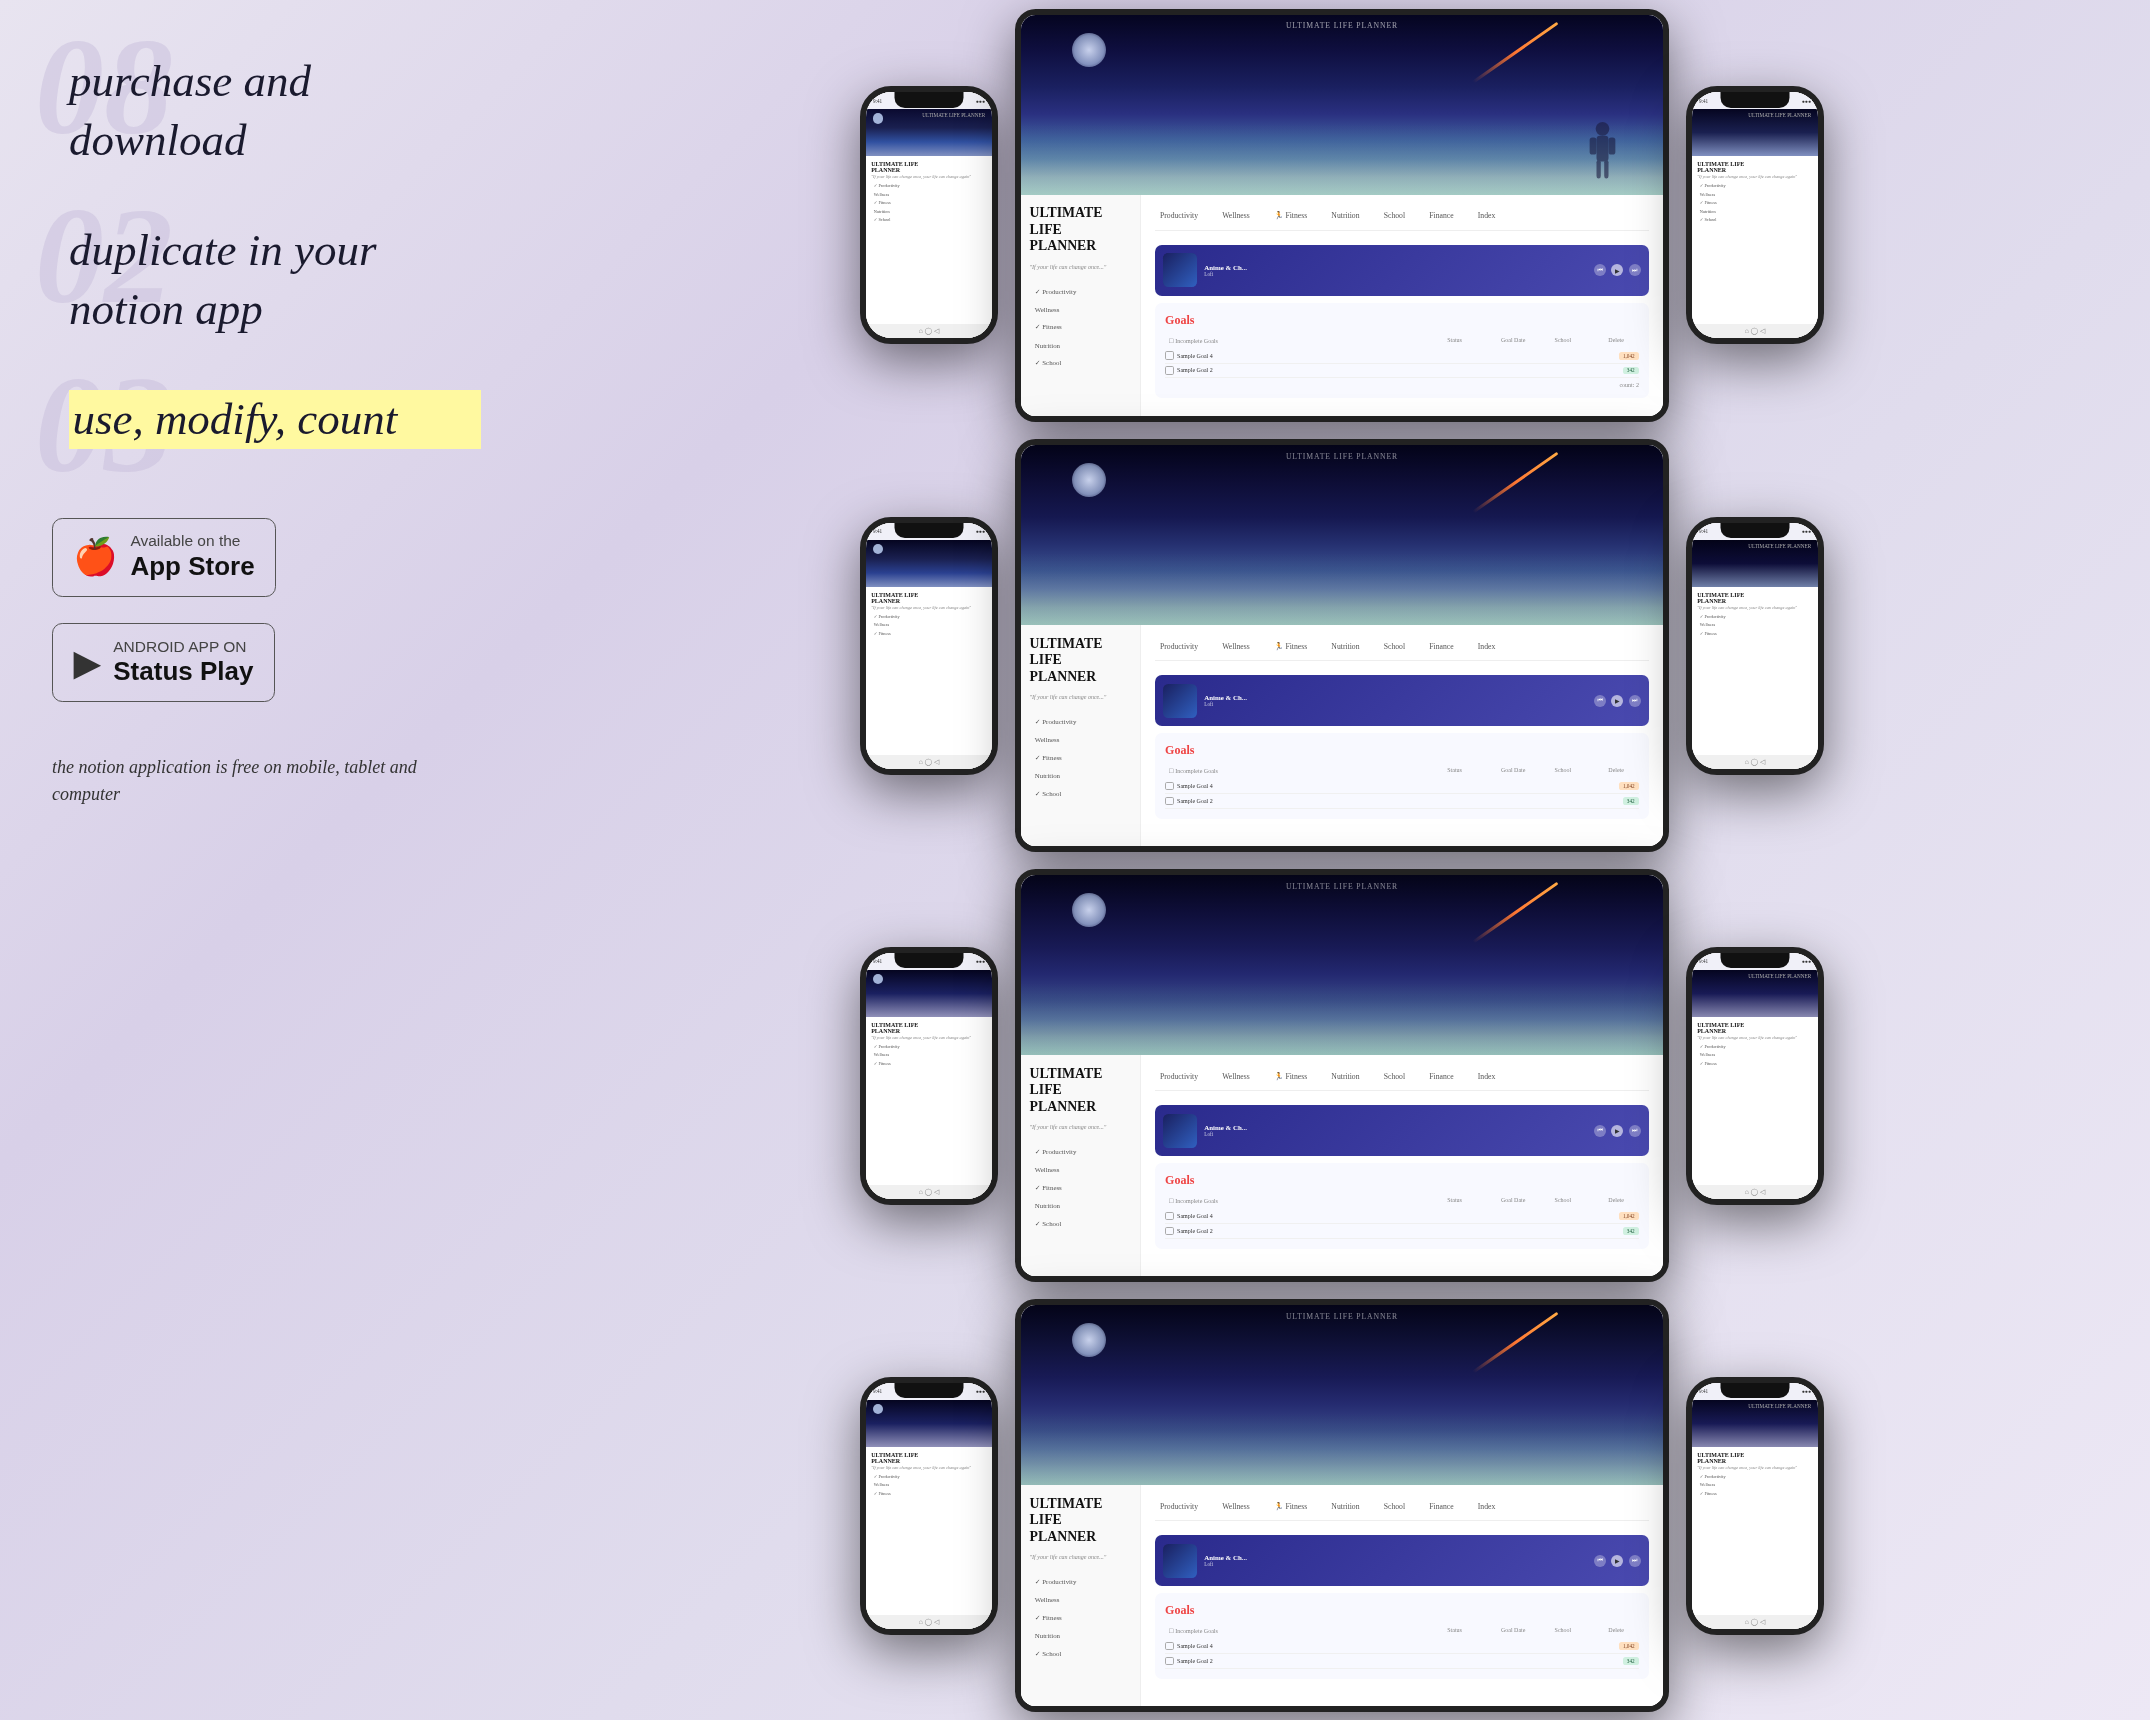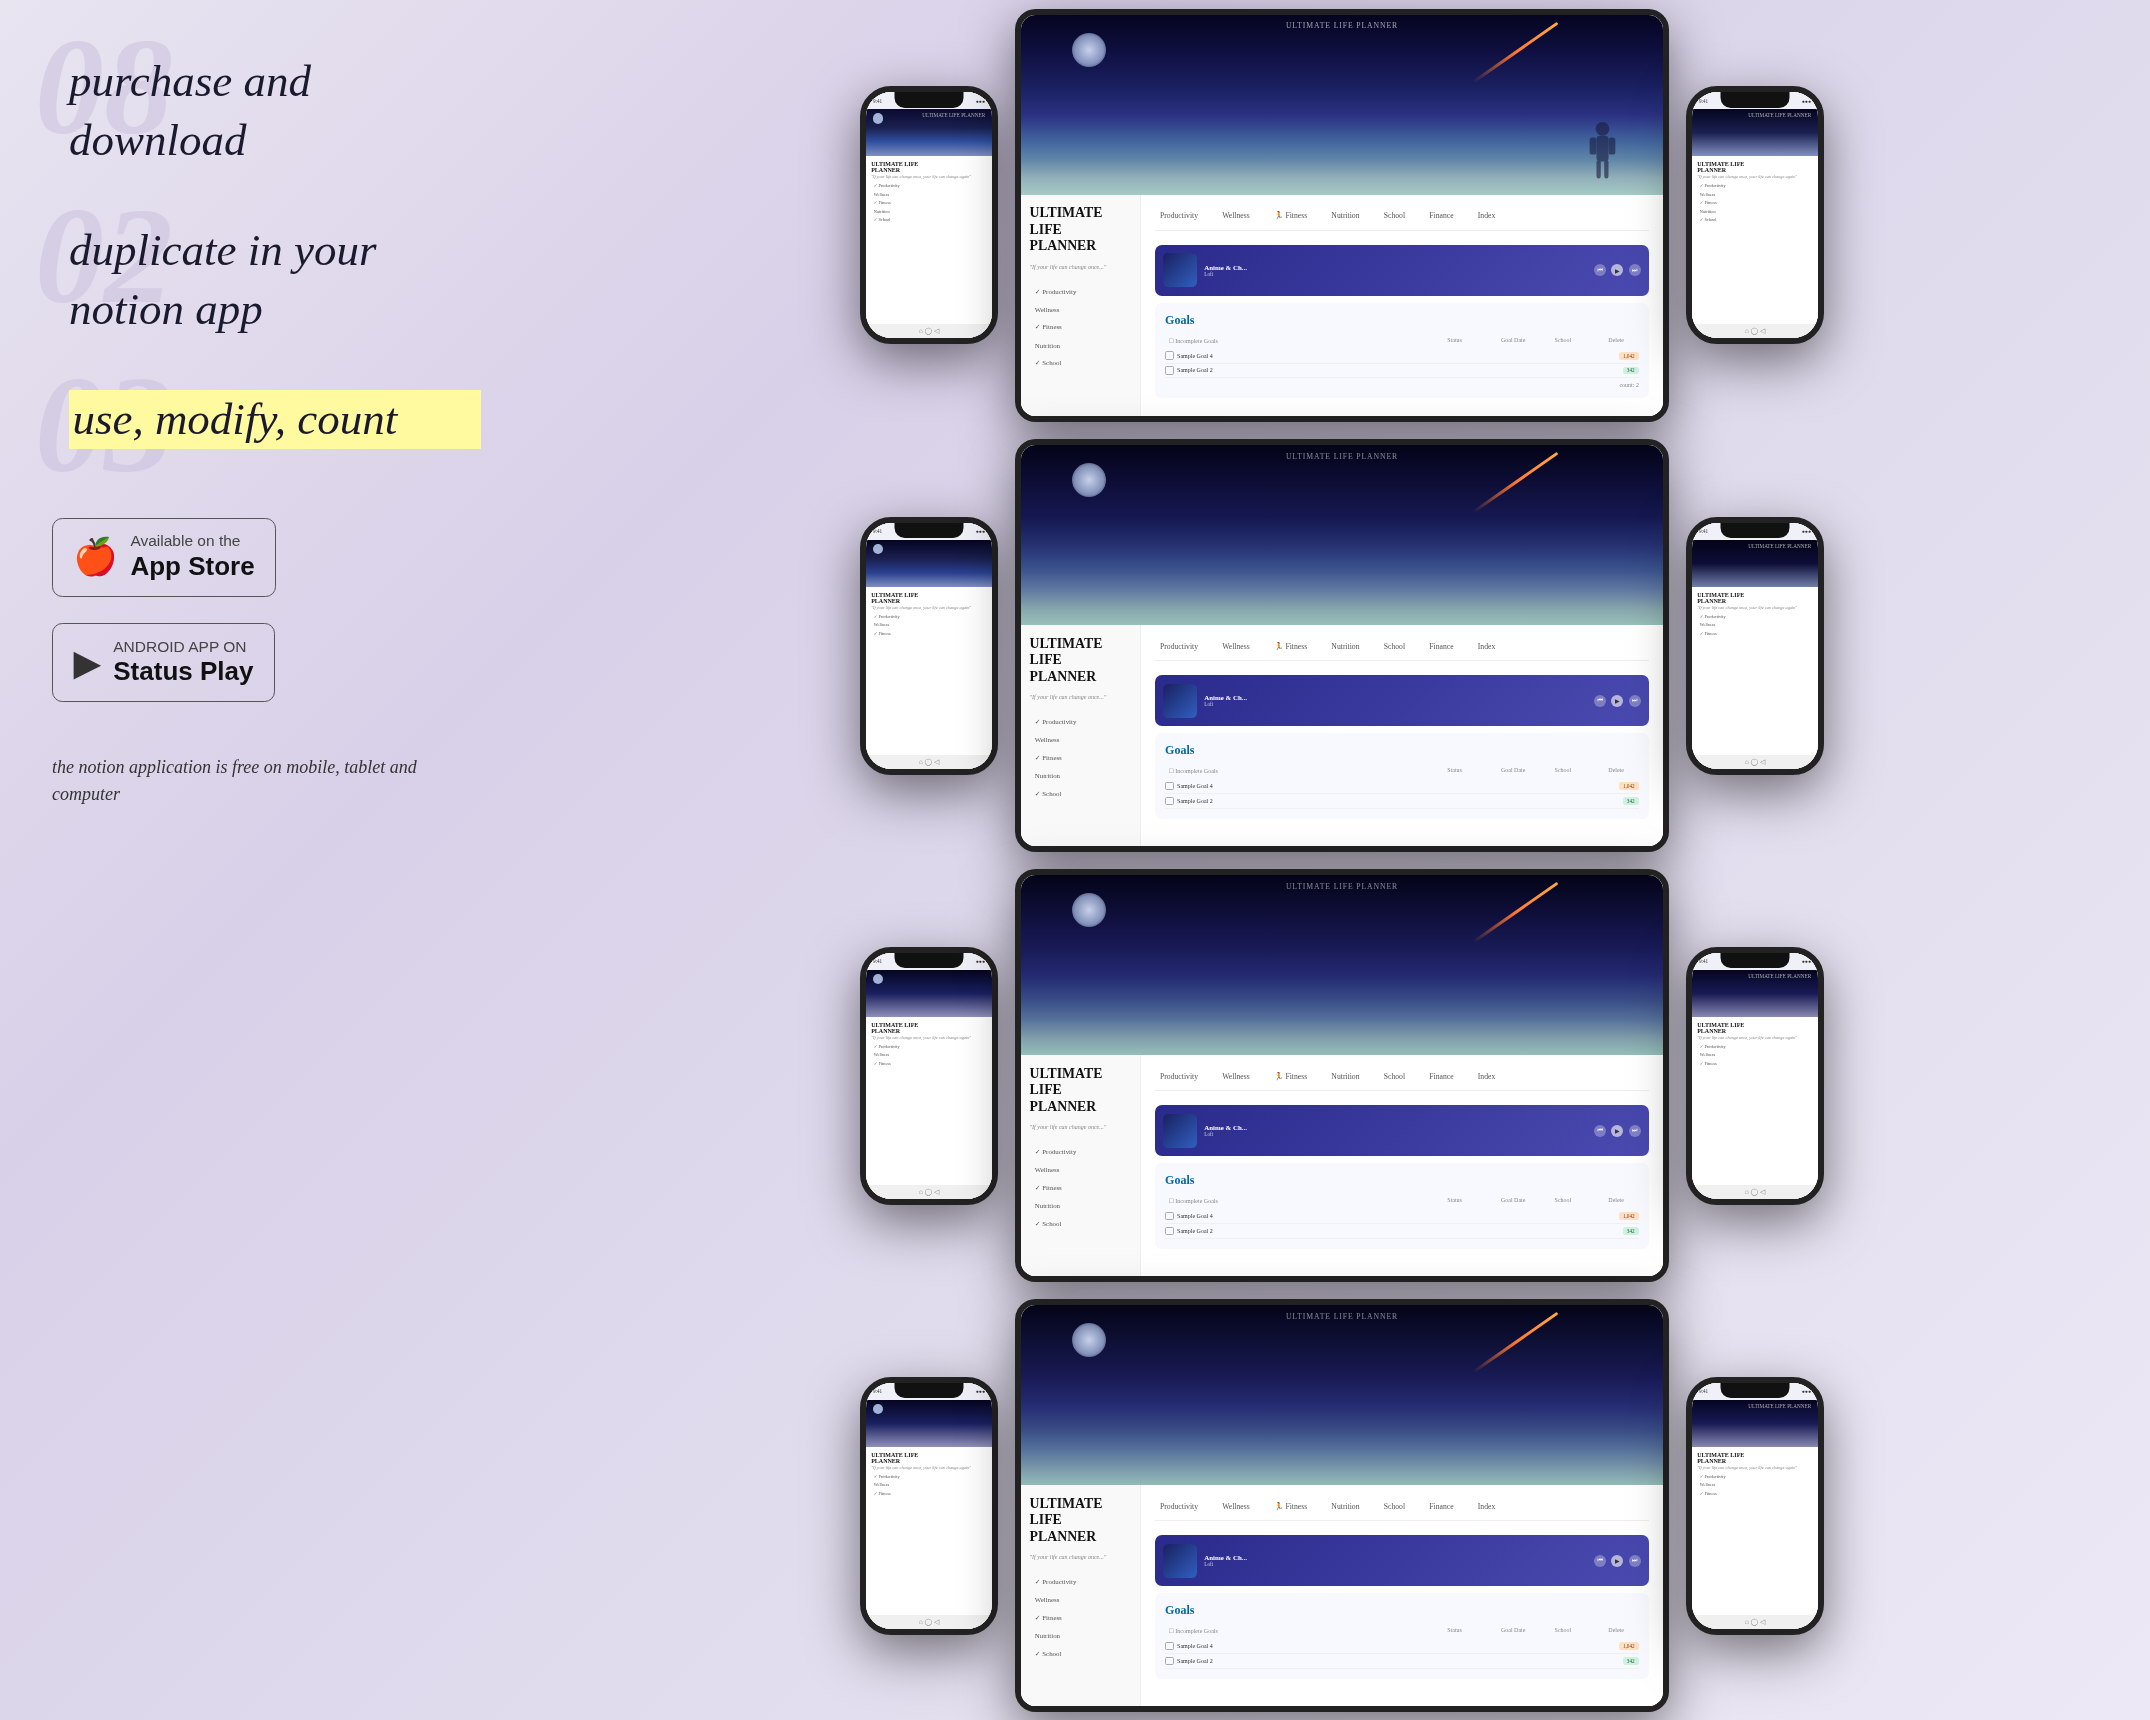--- a/index.html
+++ b/index.html
@@ -305,21 +305,21 @@
 
     .large-goals-section {
       background: #f8f9ff;
       border-radius: 6.9px;
       padding: 10.3px;
     }
 
     .large-goals-title {
       font-size: 12px;
       font-weight: 700;
-      color: #0369a1;
+      color: #ef4444;
       margin-bottom: 6.9px;
     }
 
     .large-col-header {
       font-size: 6px;
       color: #888;
       padding: 1.7px 3.4px;
     }
 
     .large-goal-row {

